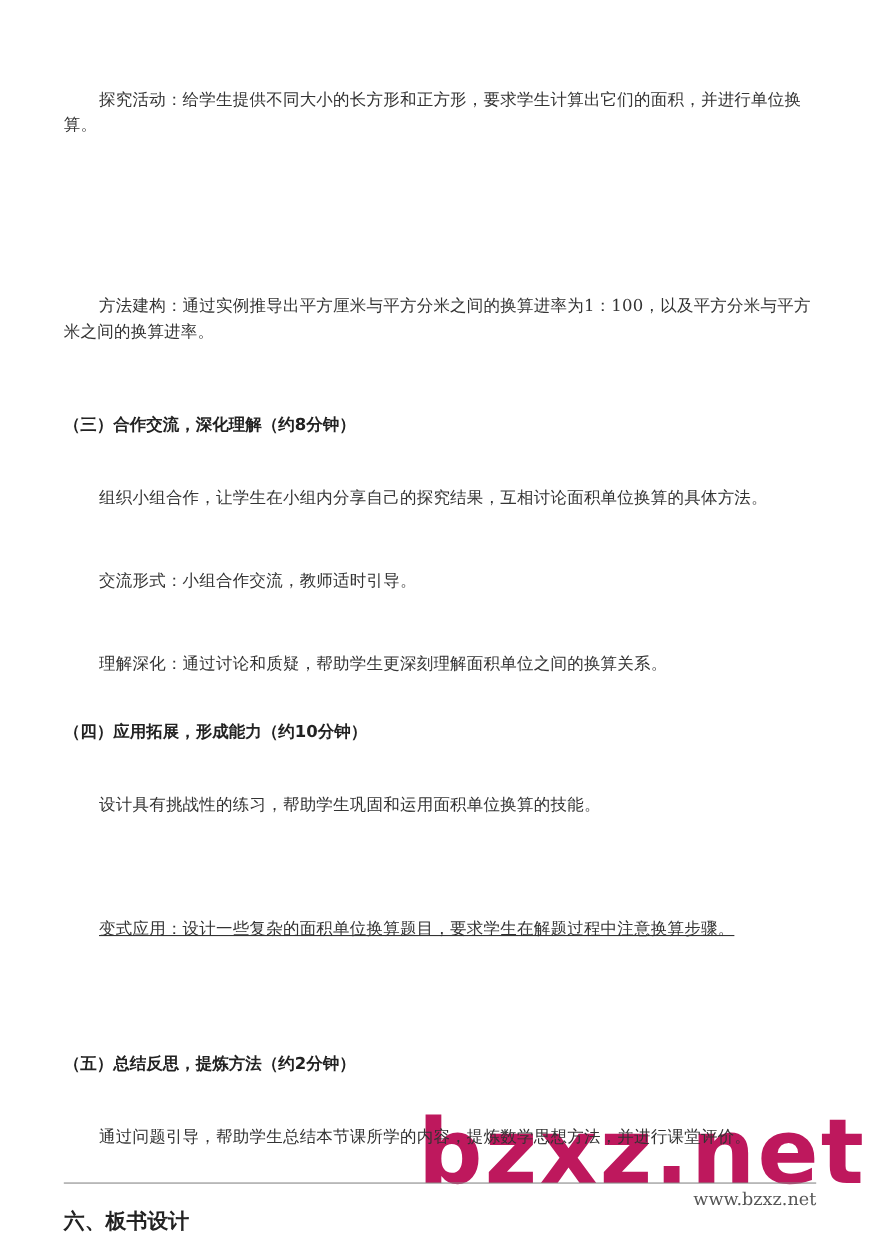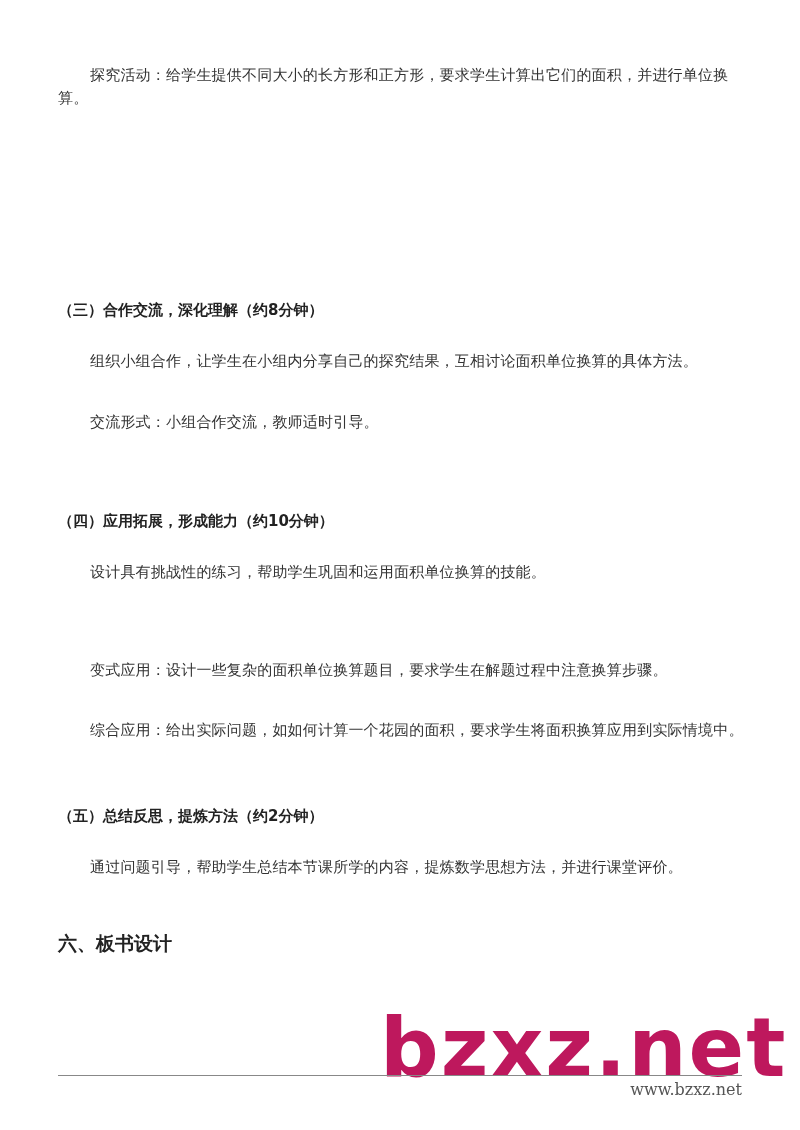--- a/index.html
+++ b/index.html
@@ -1,49 +1,50 @@
 <!DOCTYPE html>
 <html><head>
 <meta charset="utf-8">
 <style>
   html, body { margin: 0; padding: 0; background: #ffffff; }
   body { width: 800px; height: 1130px; position: relative; overflow: hidden;
          font-family: "DejaVu Serif", "Liberation Serif", serif; color: #333333; }
   .page { position: absolute; left: 0; top: 0; width: 800px; height: 1130px; }
   .para { position: absolute; left: 58px; width: 686px; font-size: 15px; line-height: 23px;
-          text-indent: 32px; letter-spacing: 0.2px; }
+          text-indent: 32px; letter-spacing: 0.2px; margin-top: 15px; }
   .sub { position: absolute; left: 58px; font-size: 15px; font-weight: bold; color: #222;
          font-family: "DejaVu Sans", "Liberation Sans", sans-serif; }
   .h2 { position: absolute; left: 58px; font-size: 19px; font-weight: bold; color: #222;
         font-family: "DejaVu Sans", "Liberation Sans", sans-serif; }
   .watermark { position: absolute; left: 380px; top: 1000px; font-size: 82px; font-weight: bold;
                color: #be185d; font-family: "DejaVu Sans", "Liberation Sans", sans-serif;
                letter-spacing: 2px; z-index: 0; }
   .txt { position: relative; z-index: 1; }
   .footer-line { position: absolute; left: 58px; width: 684px; top: 1075px; height: 1px; background: #888; }
   .footer-text { position: absolute; right: 58px; top: 1080px; font-size: 16px; 
                  color: #555; font-family: "DejaVu Serif", "Liberation Serif", serif; }
 </style>
 </head>
 <body>
 
 <div class="page">
 
   <div class="watermark">bzxz.net</div>
 
   <div class="para txt" style="top:64px;">探究活动：给学生提供不同大小的长方形和正方形，要求学生计算出它们的面积，并进行单位换算。</div>
+  <div class="para txt" style="top:191px;">方法建构：通过实例推导出平方厘米与平方分米之间的换算进率为1：100，以及平方分米与平方米之间的换算进率。</div>
 
   <div class="sub txt" style="top:255px;">（三）合作交流，深化理解（约8分钟）</div>
   <div class="para txt" style="top:285px;">组织小组合作，让学生在小组内分享自己的探究结果，互相讨论面积单位换算的具体方法。</div>
   <div class="para txt" style="top:323px;">交流形式：小组合作交流，教师适时引导。</div>
+  <div class="para txt" style="top:360px;">理解深化：通过讨论和质疑，帮助学生更深刻理解面积单位之间的换算关系。</div>
 
   <div class="sub txt" style="top:401px;">（四）应用拓展，形成能力（约10分钟）</div>
   <div class="para txt" style="top:431px;">设计具有挑战性的练习，帮助学生巩固和运用面积单位换算的技能。</div>
-  <div class="para txt" style="top:506px;">变式应用：设计一些复杂的面积单位换算题目，要求学生在解题过程中注意换算步骤。</div>
-  <div class="para txt" style="top:543px;">综合应用：给出实际问题，如如何计算一个花园的面积，要求学生将面积换算应用到实际情境中。</div>
+  <div class="para txt" style="top:506px;text-decoration:underline;">变式应用：设计一些复杂的面积单位换算题目，要求学生在解题过程中注意换算步骤。</div>
 
   <div class="sub txt" style="top:608px;">（五）总结反思，提炼方法（约2分钟）</div>
   <div class="para txt" style="top:638px;">通过问题引导，帮助学生总结本节课所学的内容，提炼数学思想方法，并进行课堂评价。</div>
 
   <div class="h2 txt" style="top:690px;">六、板书设计</div>
 
   <div class="footer-line"></div>
   <div class="footer-text">www.bzxz.net</div>
 </div>
 

